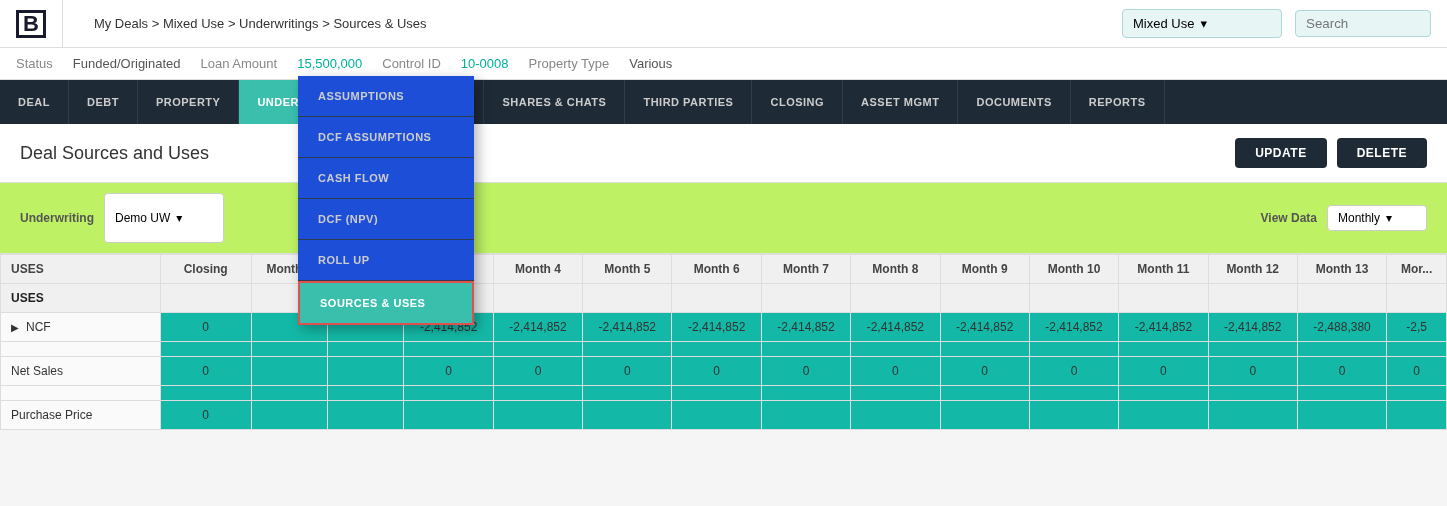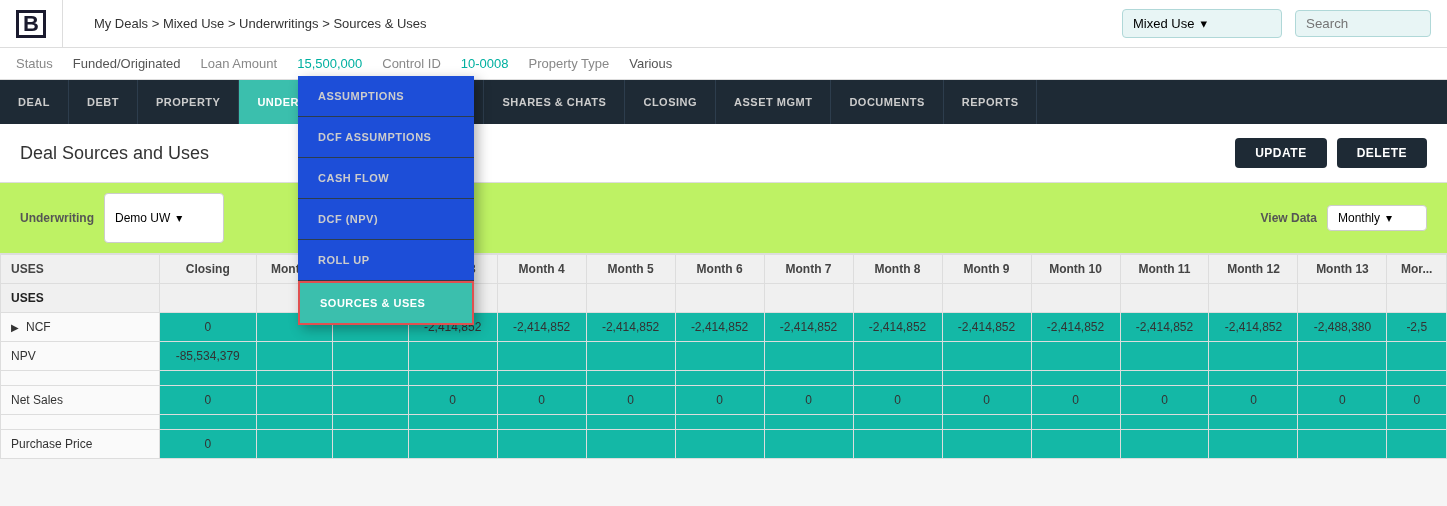--- a/index.html
+++ b/index.html
@@ -158,20 +158,23 @@
       <span>PROPERTY</span>
     </div>
   <div class="nav-item active">
       <span>UNDERWRITINGS</span>
     </div>
   <div class="nav-item">
       <span>BORROWER</span>
     </div>
   <div class="nav-item">
       <span>SHARES &amp; CHATS</span>
+    </div>
+  <div class="nav-item">
+      <span>THIRD PARTIES</span>
     </div>
   <div class="nav-item">
       <span>CLOSING</span>
     </div>
   <div class="nav-item">
       <span>ASSET MGMT</span>
     </div>
   <div class="nav-item">
       <span>DOCUMENTS</span>
     </div>
@@ -267,38 +270,20 @@
           <td>-2,414,852</td>
           <td>-2,414,852</td>
           <td>-2,414,852</td>
           <td>-2,414,852</td>
           <td>-2,414,852</td>
           <td>-2,414,852</td>
           <td>-2,488,380</td>
           <td>-2,5</td>
         </tr>
 
-        <tr>
-          <td class="col-label">NPV</td>
-          <td>-85,534,379</td>
-          <td></td>
-            <td></td>
-            <td></td>
-          <td></td>
-            <td></td>
-            <td></td>
-          <td></td>
-            <td></td>
-            <td></td>
-          <td></td>
-            <td></td>
-            <td></td>
-          <td></td>
-            <td></td>
-        </tr>
 
         <tr>
           <td class="col-label"></td>
           <td></td>
             <td></td>
             <td></td>
           <td></td>
             <td></td>
             <td></td>
           <td></td>

